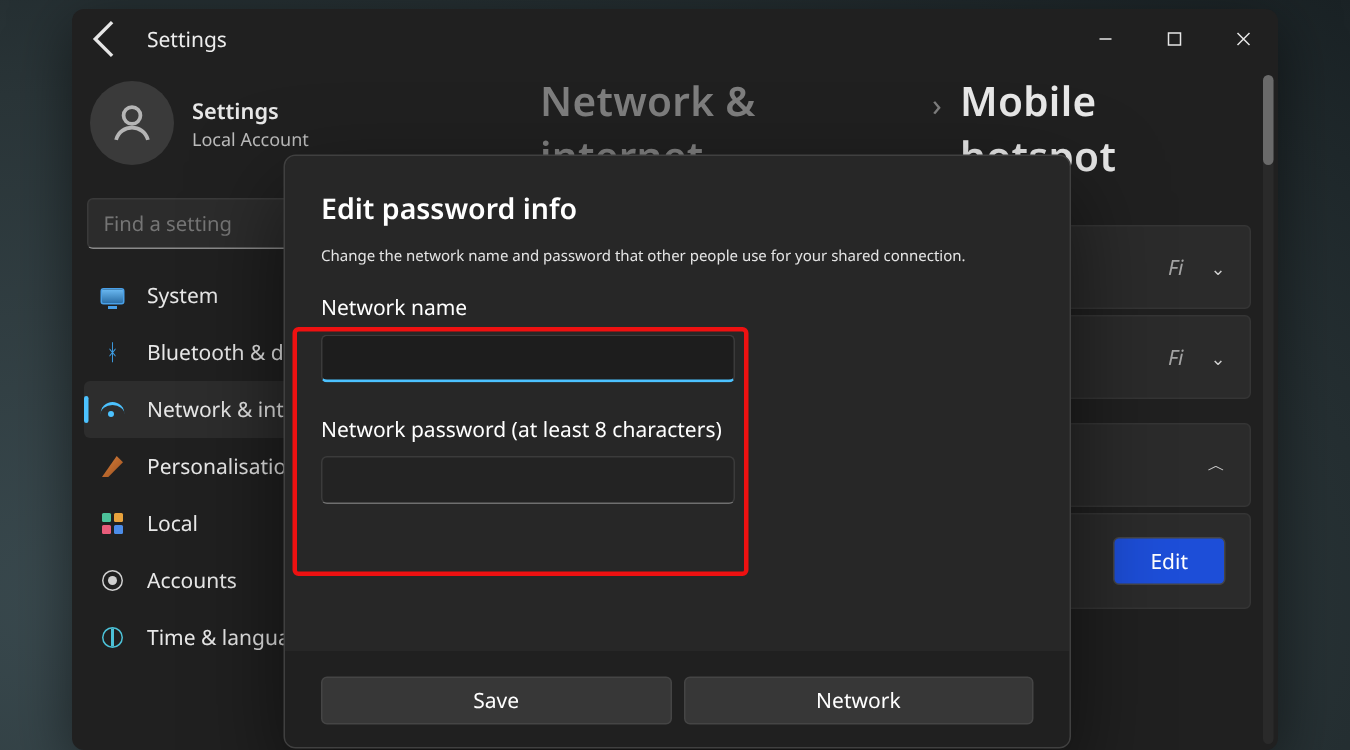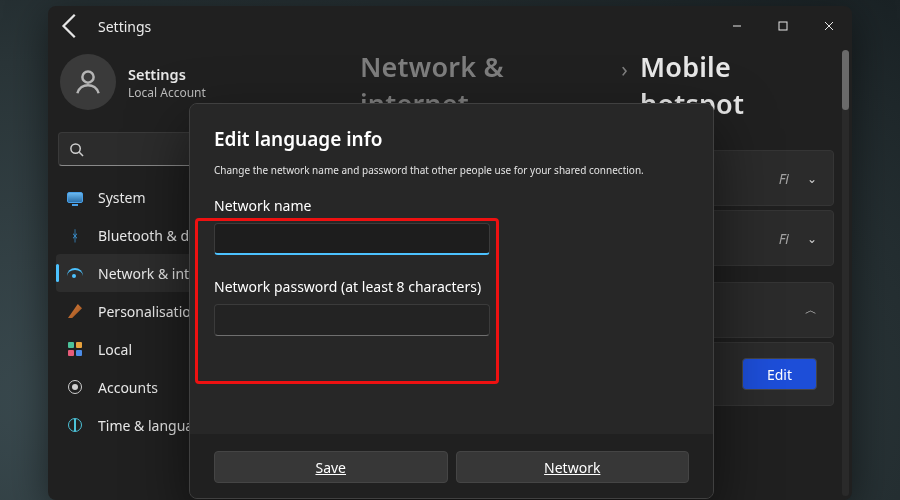--- a/index.html
+++ b/index.html
@@ -75,21 +75,21 @@
   
   .overlay { position:absolute; left:0; top:0; width:100%; height:100%; pointer-events:none; }
   .dialog { position:absolute; left:189px; top:103px; width:525px; height:396px; background:#2a2a2a; border:1px solid #404040; border-radius:8px; box-shadow:0 24px 60px rgba(0,0,0,.55); color:#fff; pointer-events:auto; overflow:hidden;}
   .dlg-body { padding:22px 24px 0 24px; background:#272727; height:330px;}
   .dlg-title { font-size:19px; font-weight:600; }
   .dlg-sub { font-size:10px; color:#e4e4e4; margin-top:12px; line-height:1.35; }
   .dlg-label { font-size:14px; color:#fff; margin-top:18px; }
   .dlg-input { margin-top:8px; height:32px; width:276px; background:#1d1d1d; border:1px solid #3b3b3b; border-bottom:2px solid #4cc2ff; border-radius:4px; padding:0 10px; color:#fff; font-size:14px; outline:none;}
   .dlg-input.pw { border-bottom:1px solid #6f6f6f; background:#232323;}
   .dlg-foot { height:66px; background:#202020; display:flex; align-items:center; justify-content:center; gap:8px; padding:0 24px; }
-  .dlg-btn { flex:1; height:32px; border-radius:4px; background:#373737; border:1px solid #454545; color:#fff; font-size:14px;text-decoration:underline; }
+  .dlg-btn { flex:1; height:32px; border-radius:4px; background:#373737; border:1px solid #454545; color:#fff; font-size:14px; }
 
   
   .annot { position:absolute; border:3px solid #e11; border-radius:4px; pointer-events:none; }
 </style>
 </head>
 <body>
 
 <div class="ambient"></div>
 
 <div class="window">
@@ -130,20 +130,21 @@
               <path d="M3.5 21c1.2-4.5 5-6.5 8.5-6.5s7.3 2 8.5 6.5"></path>
             </svg>
         </div>
         <div>
           <div class="profile-name">Settings</div>
           <div class="profile-sub">Local Account</div>
         </div>
       </div>
 
       <div class="searchbox">
+        <input placeholder="Find a setting" style="">
         <svg viewBox="0 0 16 16">
             <circle cx="7" cy="7" r="5"></circle>
             <path d="M11 11 L15 15"></path>
           </svg>
       </div>
 
       <div class="navlist">
         <div class="navitem">
           <span class="nicon">
               <span class="ic-monitor"></span>
@@ -220,21 +221,21 @@
       <div class="scrollbar">
           <div class="thumb"></div>
         </div>
     </div>
   </div>
 </div>
 
 <div class="overlay">
   <div class="dialog">
     <div class="dlg-body">
-      <div class="dlg-title">Edit language info</div>
+      <div class="dlg-title">Edit password info</div>
       <div class="dlg-sub">Change the network name and password that other people use for your shared connection.</div>
 
       <div class="dlg-label">Network name</div>
       <input class="dlg-input" value="" style="">
 
       <div class="dlg-label" style="margin-top:22px">Network password (at least 8 characters)</div>
       <input class="dlg-input pw" value="" style="">
     </div>
     <div class="dlg-foot">
       <button class="dlg-btn">Save</button>

